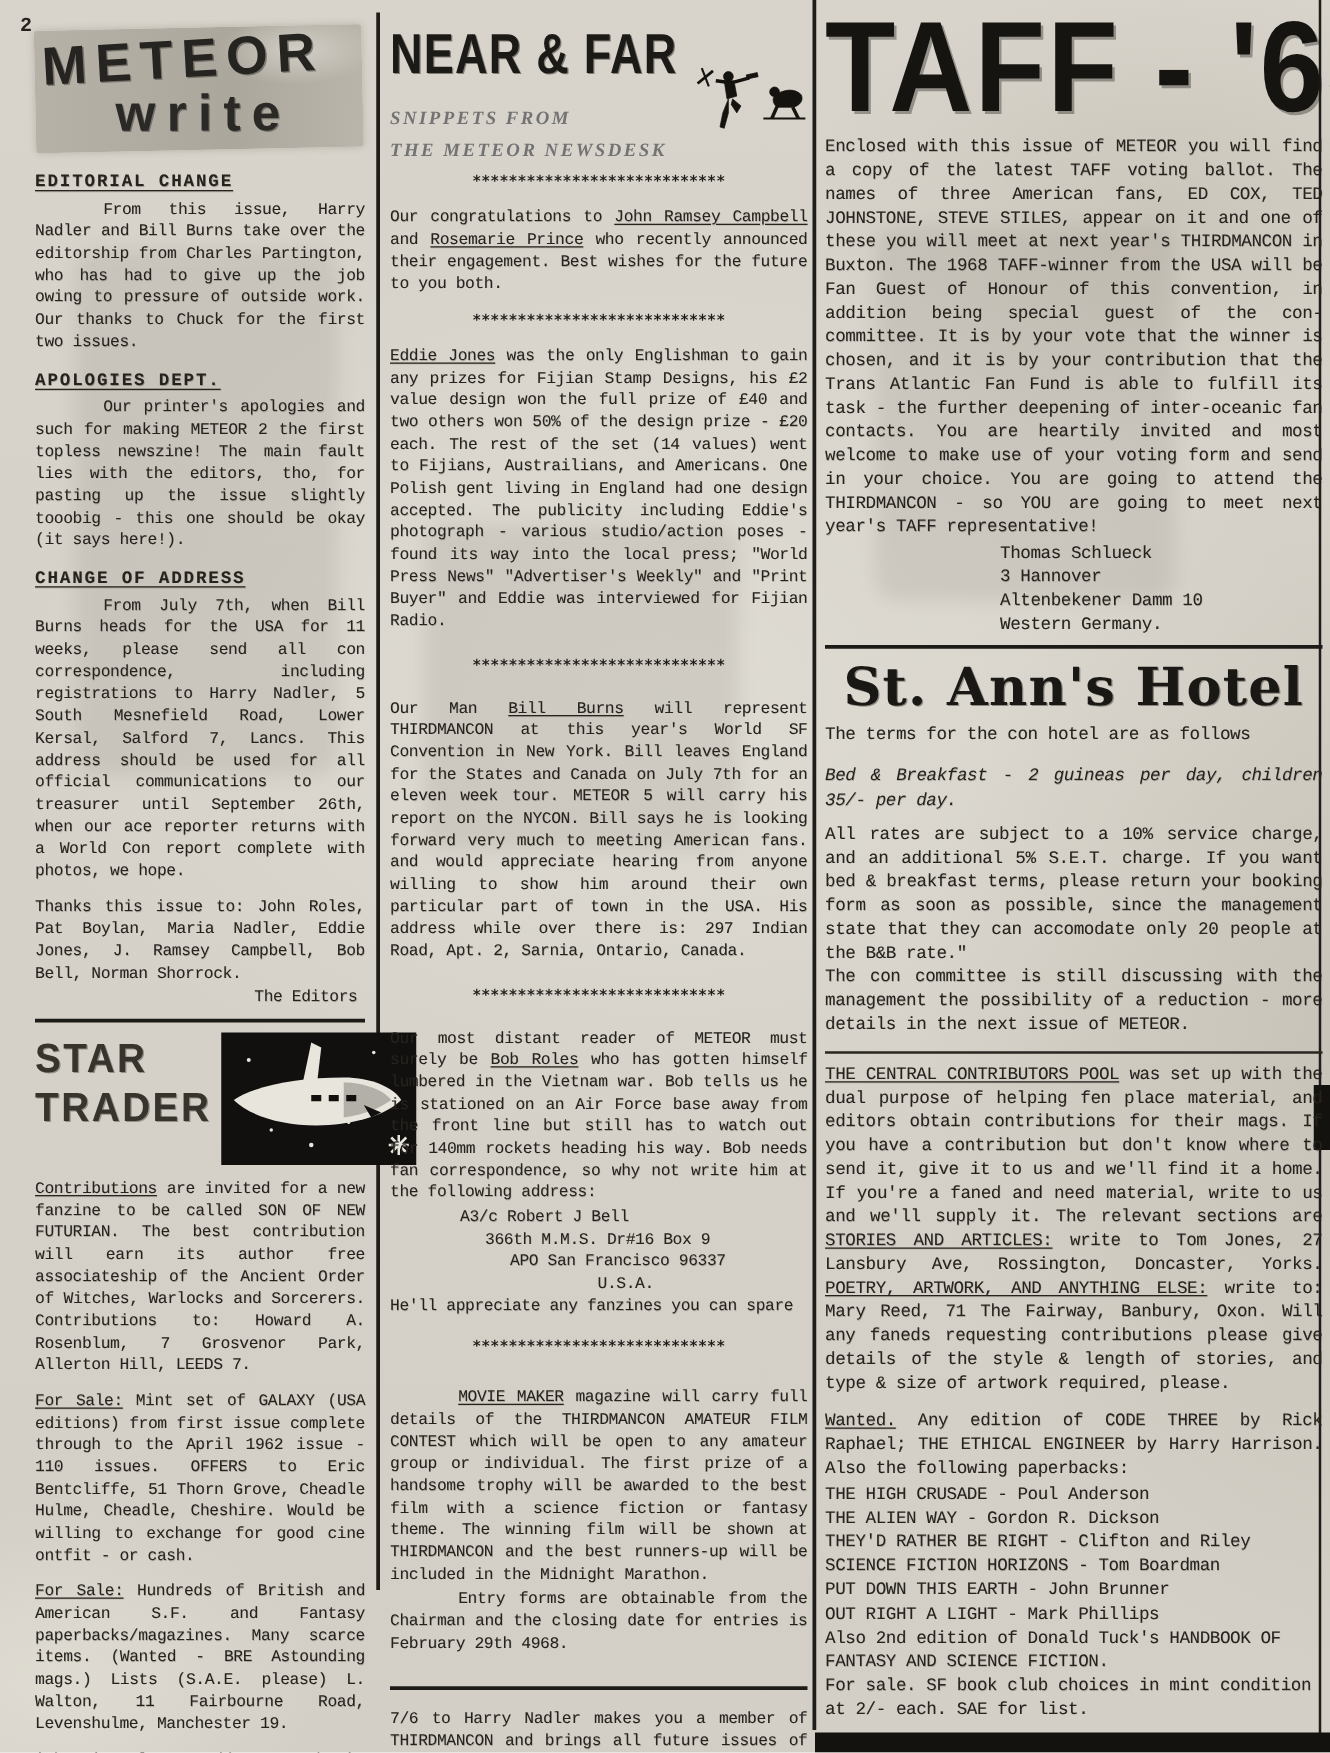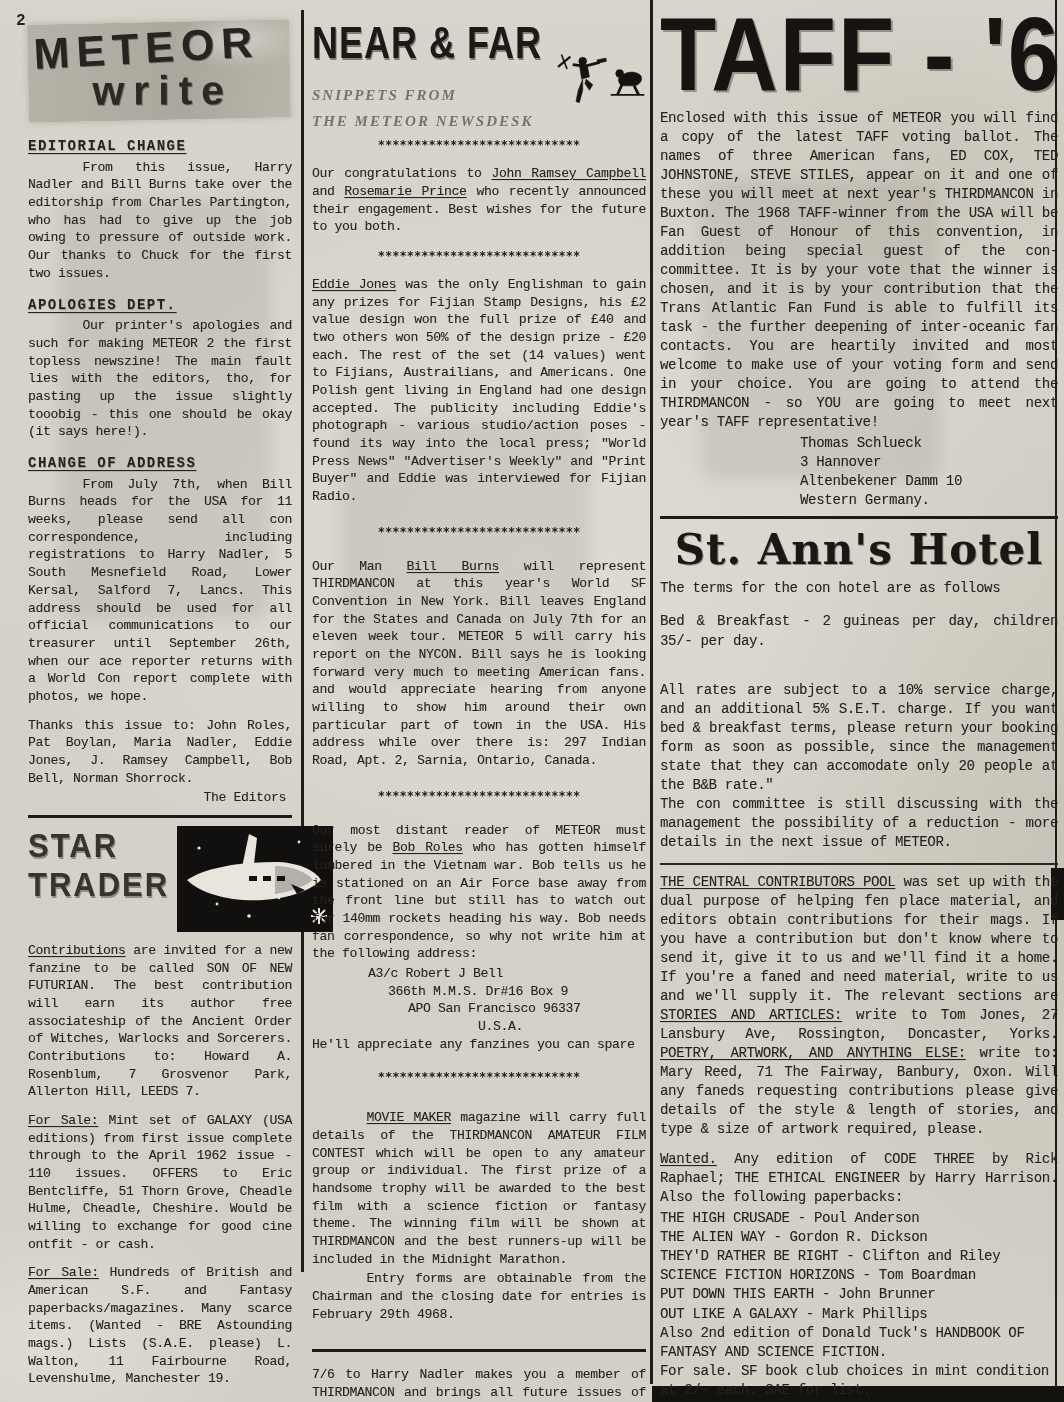--- a/index.html
+++ b/index.html
@@ -225,38 +225,38 @@
   <p class="t" style="margin-top:18px;margin-bottom:2px;">Enclosed with this issue of METEOR you will find a copy of the latest TAFF voting ballot. The names of three American fans, ED COX, TED JOHNSTONE, STEVE STILES, appear on it and one of these you will meet at next year's THIRDMANCON in Buxton.  The 1968 TAFF-winner from the USA will be Fan Guest of Honour of this convention, in addition being special guest of the con-committee.  It is by your vote that the winner is chosen, and it is by your contribution that the Trans Atlantic Fan Fund is able to fulfill its task - the further deepening of inter-oceanic fan contacts.  You are heartily invited and most welcome to make use of your voting form and send in your choice. You are going to attend the THIRDMANCON - so YOU are going to meet next year's TAFF representative!</p>
   <div class="t addr" style="padding-left:140px;margin:0;">Thomas Schlueck</div>
   <div class="t addr" style="padding-left:140px;margin:0;">3 Hannover</div>
   <div class="t addr" style="padding-left:140px;margin:0;">Altenbekener Damm 10</div>
   <div class="t addr" style="padding-left:140px;margin:0 0 6px 0;">Western Germany.</div>
 
   <hr class="hr">
 
   <div class="hotel-title">St. Ann's Hotel</div>
   <p class="t" style="margin-bottom:14px;">The terms for the con hotel are as follows</p>
-  <p class="t" style="margin-bottom:30px;">Bed &amp; Breakfast - 2 guineas per day, children 35/- per day.</p>
+  <p class="t" style="margin-bottom:8px;font-style:italic;">Bed &amp; Breakfast - 2 guineas per day, children 35/- per day.</p>
   <p class="t" style="margin-bottom:0;font-family:Liberation Mono, monospace;">All rates are subject to a 10% service charge, and an additional 5% S.E.T. charge. If you want bed &amp; breakfast terms, please return your booking form as soon as possible, since the management state that they can accomodate only 20 people at the B&amp;B rate."</p>
   <p class="t">The con committee is still discussing with the management the possibility of a reduction - more details in the next issue of METEOR.</p>
 
   <hr class="hr-thin">
 
 
   <p class="t">
     <span class="u">THE CENTRAL CONTRIBUTORS POOL</span><span> was set up with the dual purpose of helping fen place material, and editors obtain contributions for their mags.  If you have a contribution but don't know where to send it, give it to us and we'll find it a home.  If you're a faned and need material, write to us and we'll supply it.  The relevant sections are </span><span class="u">STORIES AND ARTICLES:</span><span> write to Tom Jones, 27 Lansbury Ave, Rossington, Doncaster, Yorks. </span><span class="u">POETRY, ARTWORK, AND ANYTHING ELSE:</span><span> write to: Mary Reed, 71 The Fairway, Banbury, Oxon. Will any faneds requesting contributions please give details of the style &amp; length of stories, and type &amp; size of artwork required, please.</span>
   </p>
 
   <p class="t" style="margin-bottom:2px;">
     <span class="u">Wanted.</span><span>  Any edition of CODE THREE by Rick Raphael; THE ETHICAL ENGINEER by Harry Harrison.  Also the following paperbacks:</span>
   </p>
   <div class="books">
     <div class="t" style="margin:0;">THE HIGH CRUSADE - Poul Anderson</div>
     <div class="t" style="margin:0;">THE ALIEN WAY - Gordon R. Dickson</div>
     <div class="t" style="margin:0;">THEY'D RATHER BE RIGHT - Clifton and Riley</div>
     <div class="t" style="margin:0;">SCIENCE FICTION HORIZONS - Tom Boardman</div>
     <div class="t" style="margin:0;">PUT DOWN THIS EARTH - John Brunner</div>
-    <div class="t" style="margin:0;">OUT LIKE A GALAXY - Mark Phillips</div>
+    <div class="t" style="margin:0;">OUT RIGHT A LIGHT - Mark Phillips</div>
     <div class="t" style="margin:0;">Also 2nd edition of Donald Tuck's HANDBOOK OF FANTASY AND SCIENCE FICTION.</div>
     <div class="t" style="margin:0;">For sale.  SF book club choices in mint condition at 2/- each.  SAE for list.</div>
 
   </div>
 </div>
 
 </body></html>

